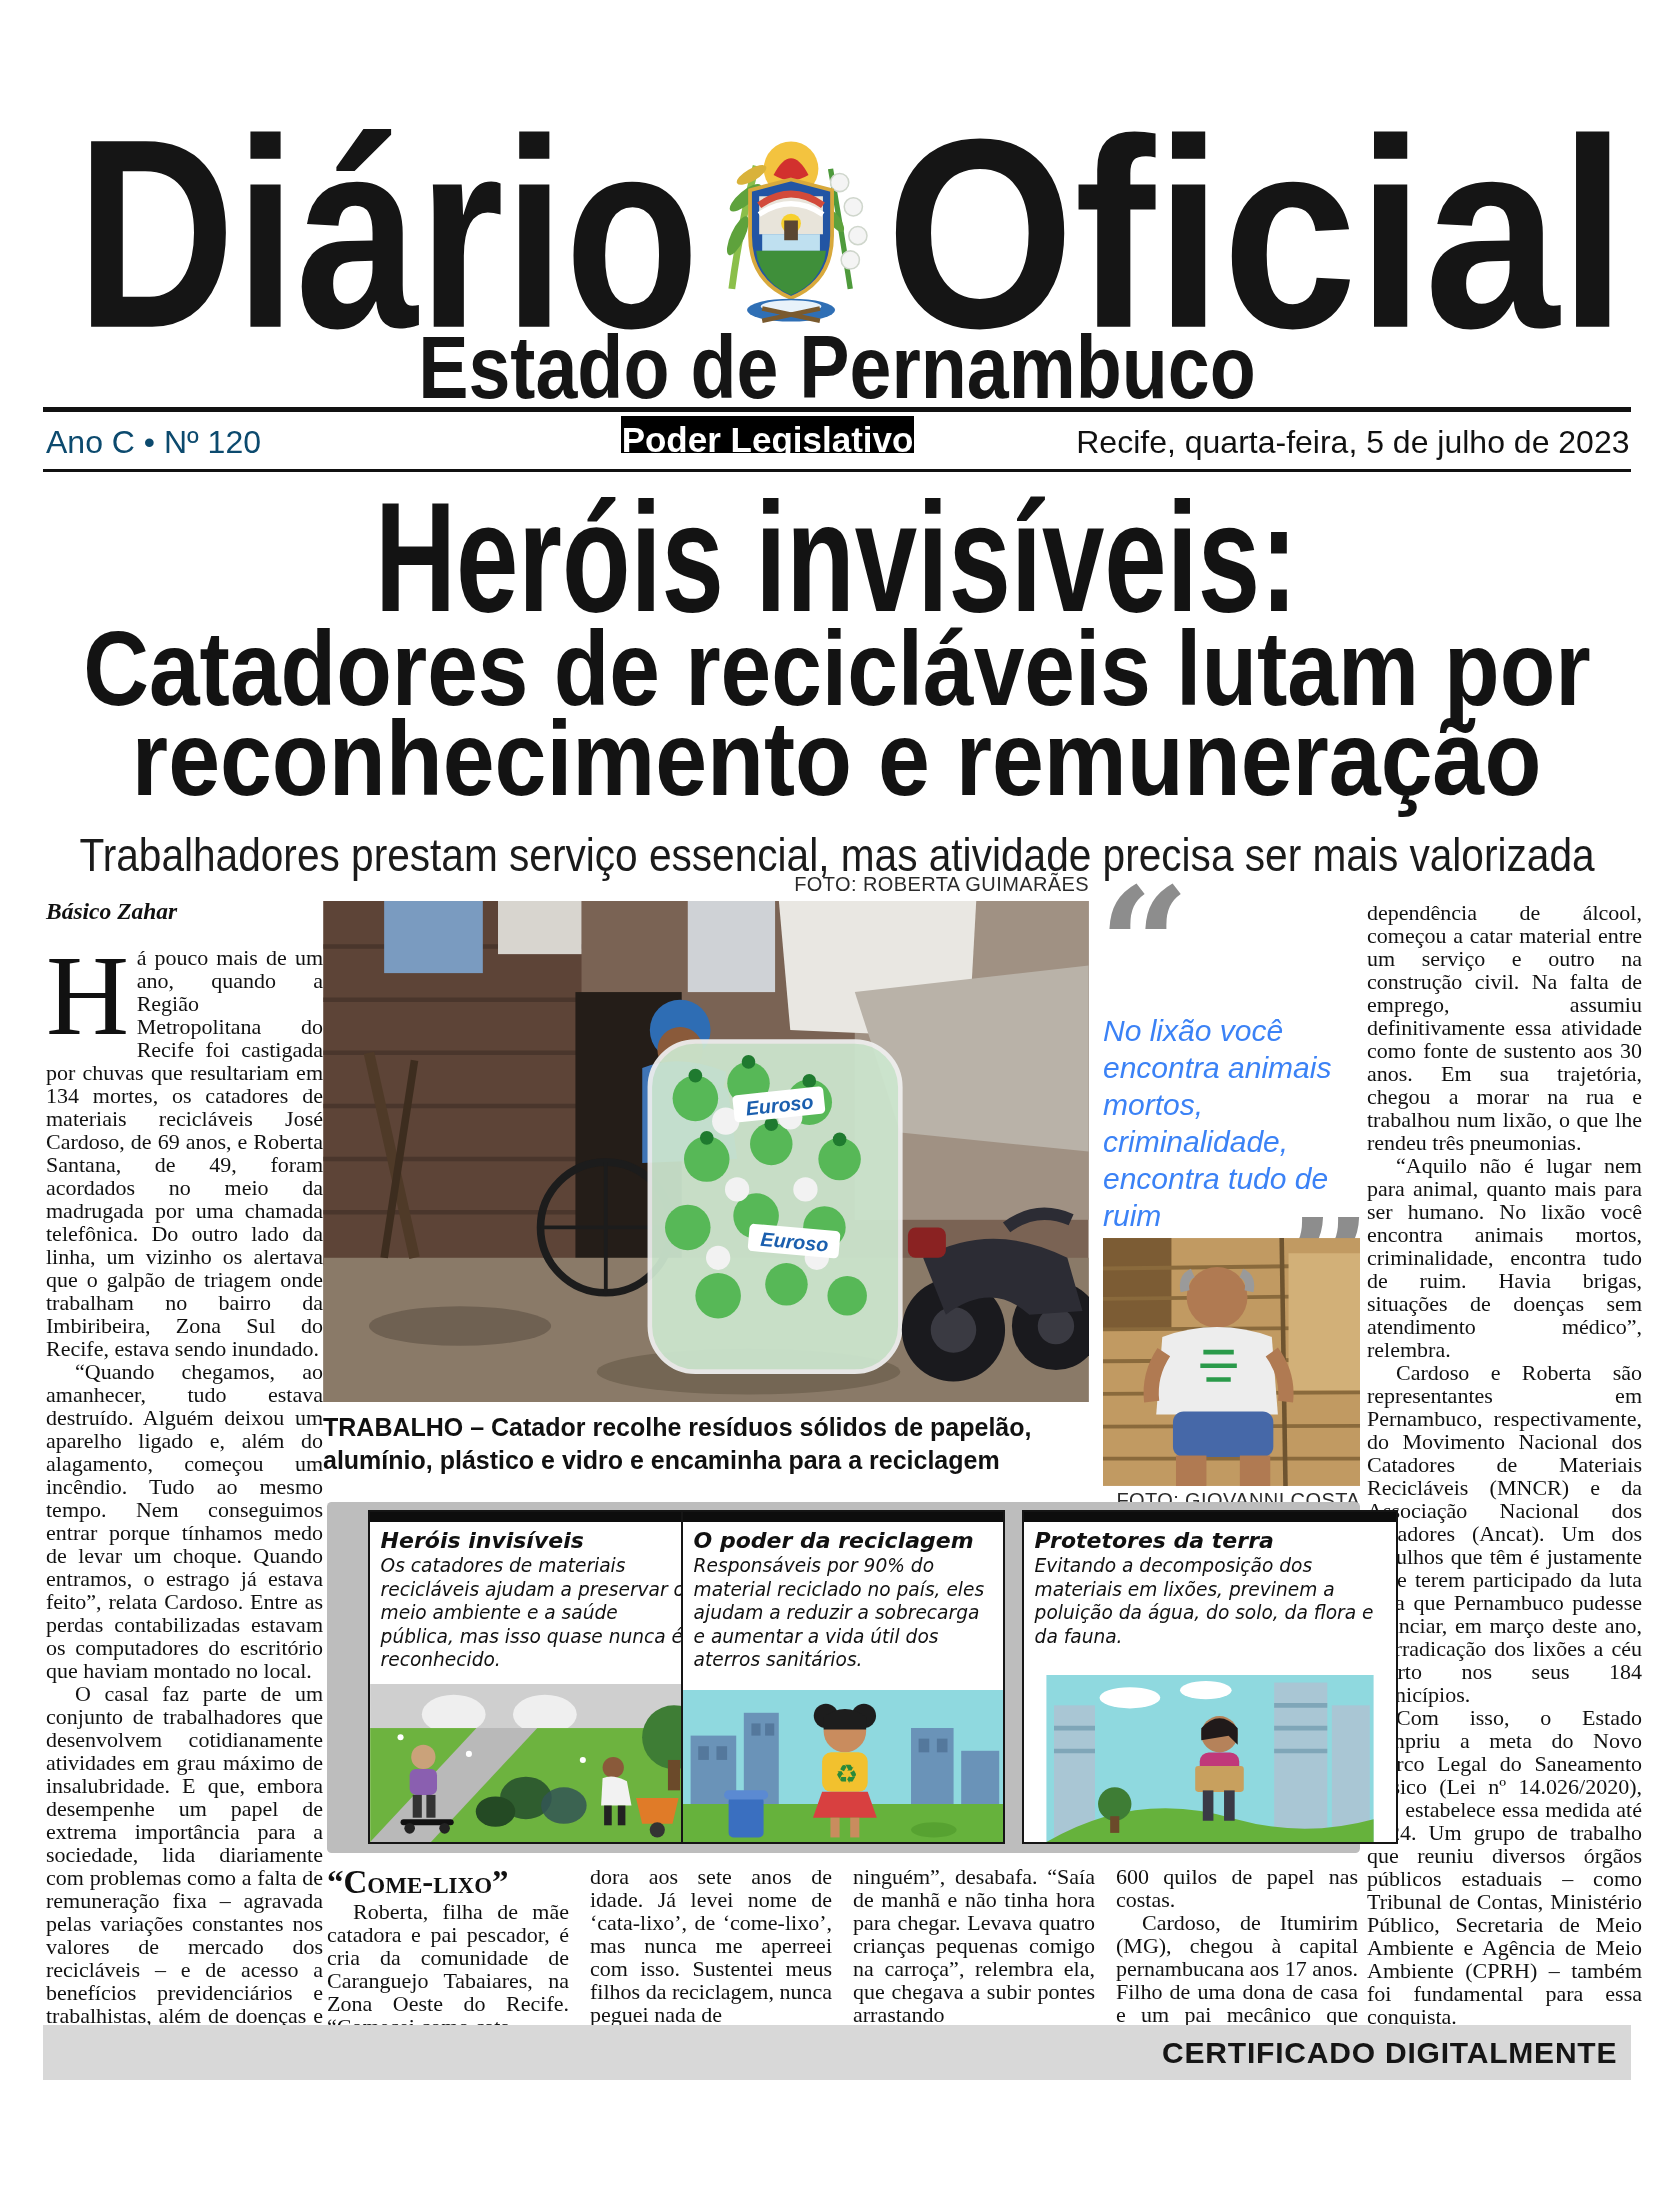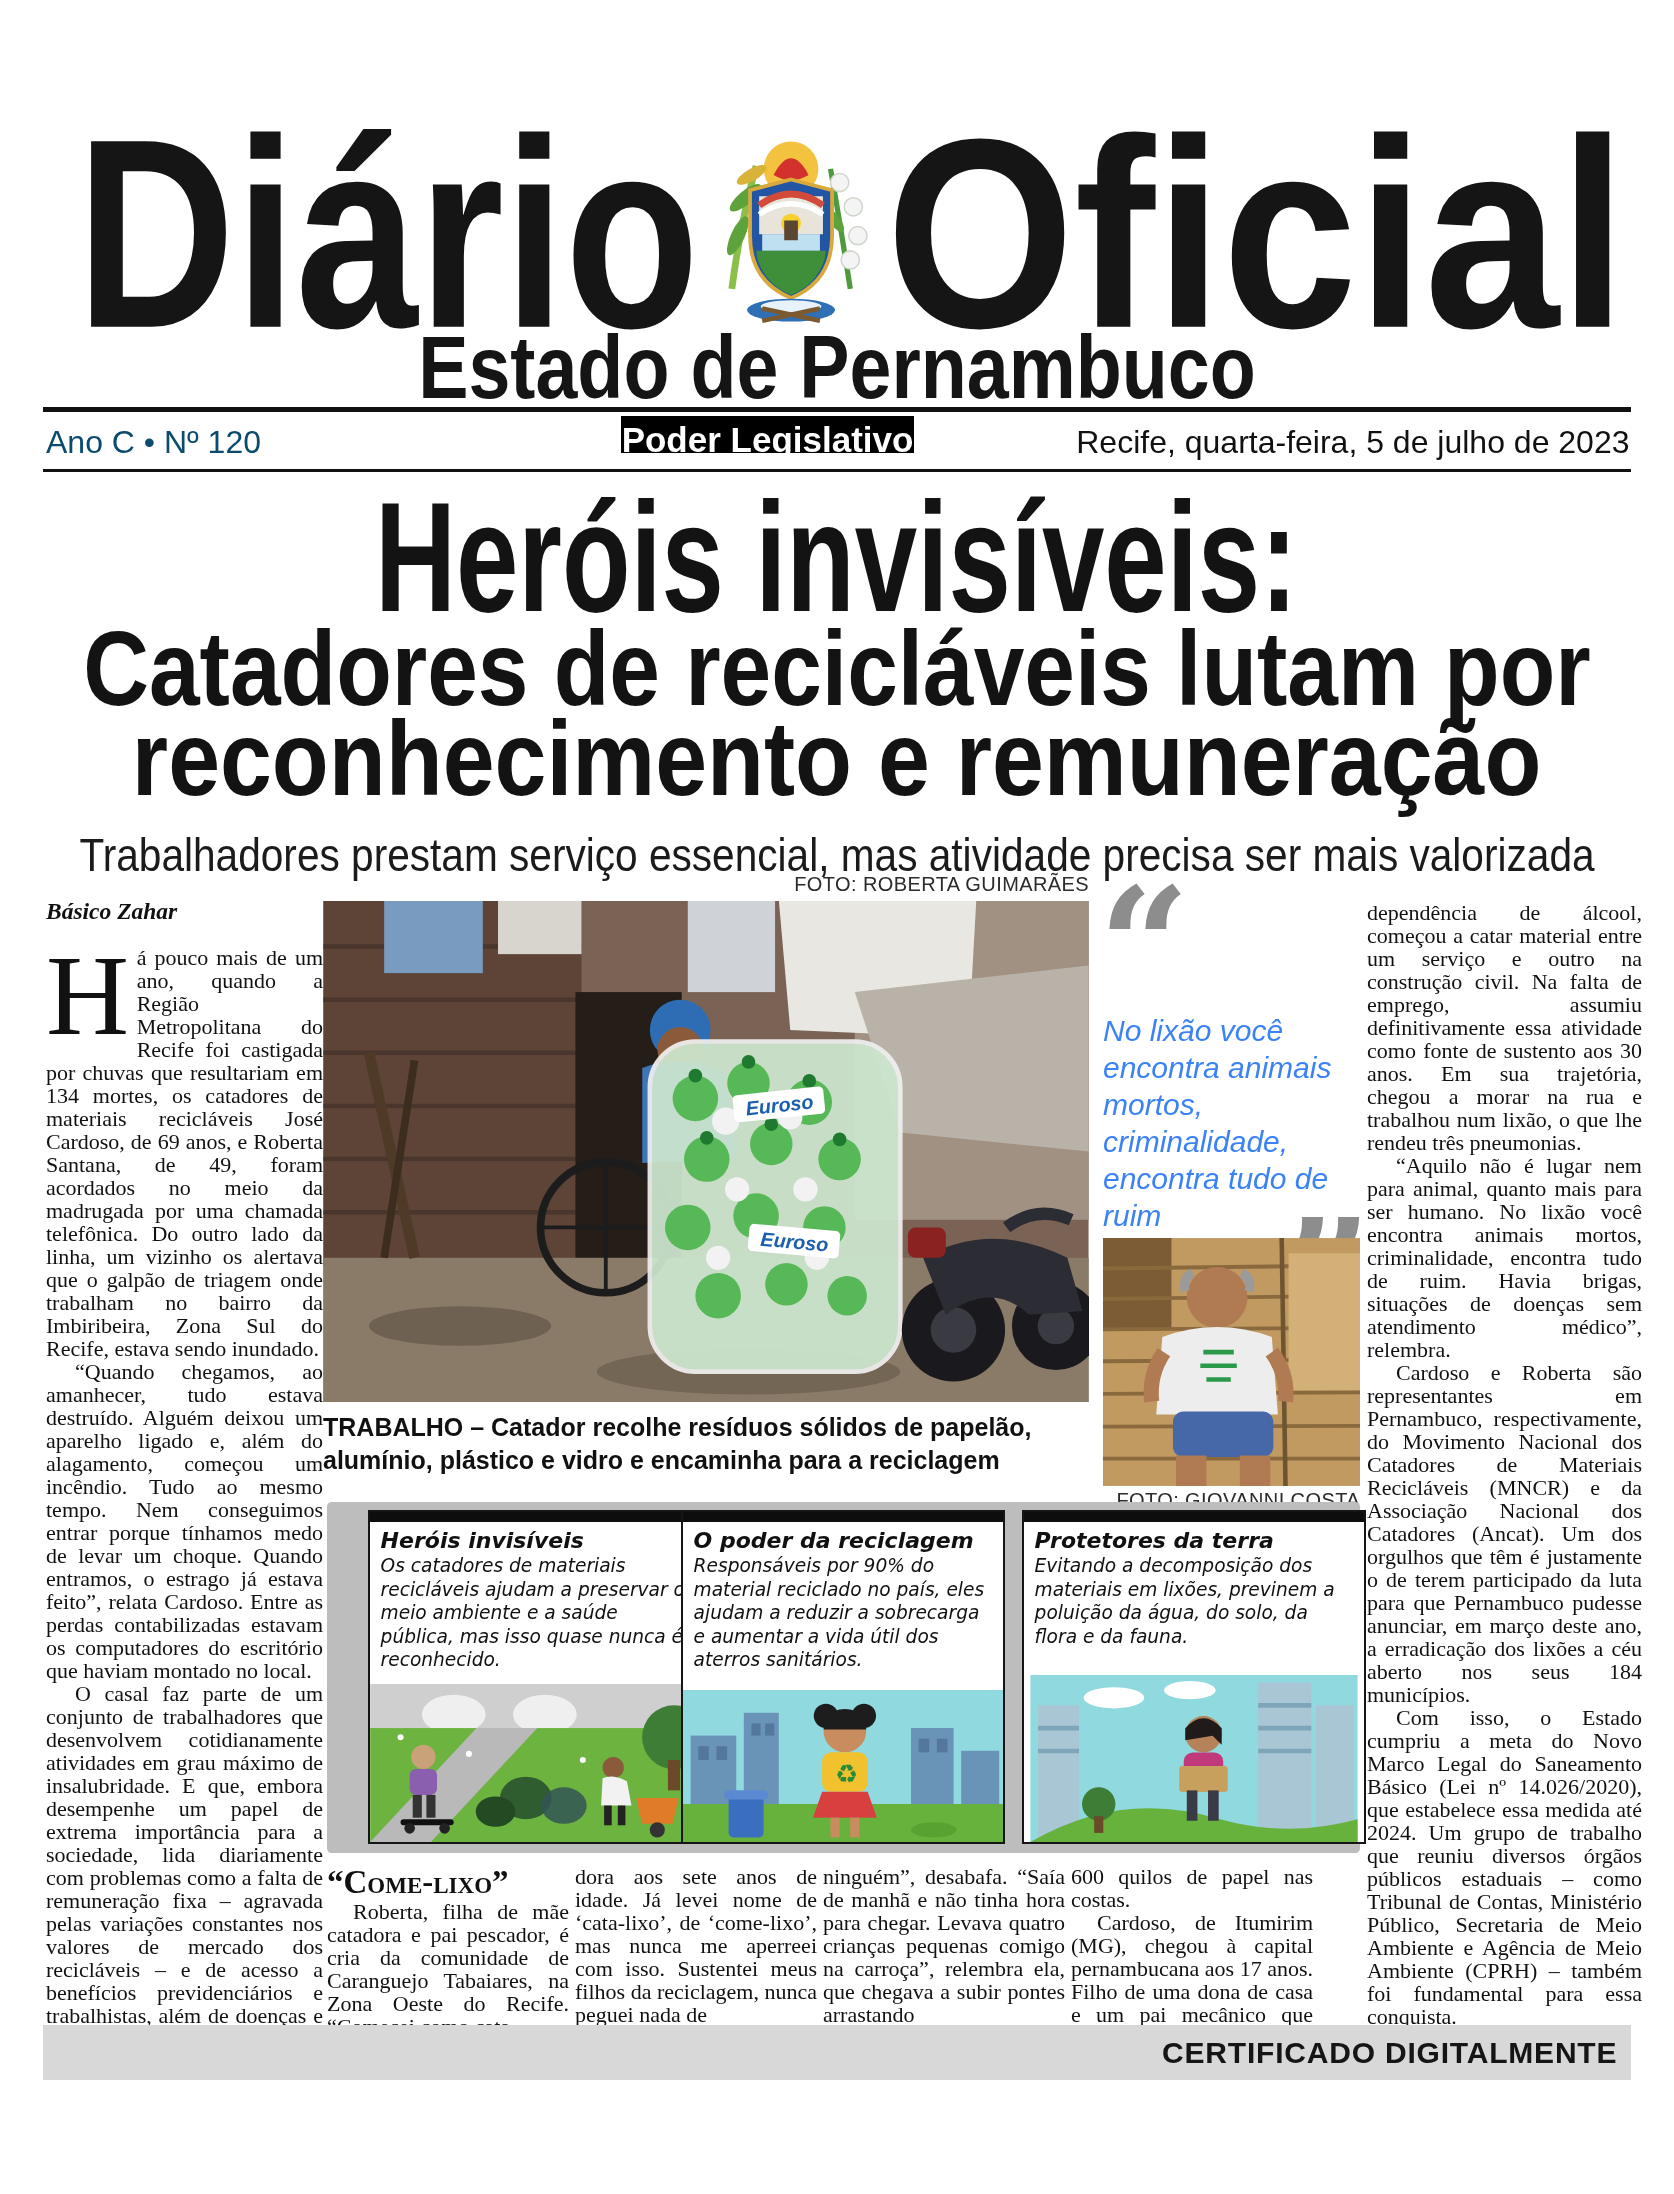--- a/index.html
+++ b/index.html
@@ -33,21 +33,21 @@
   .panel{position:absolute;top:7.6px;height:334px;background:#fff;border:2.3px solid #151515;
          box-sizing:border-box;}
   .panelbar{height:10.6px;background:#0d0d0d;}
   .paneltext{padding:6px 10.6px 4.6px 10.6px;}
   .ptitle{font-family:"DejaVu Sans",sans-serif;font-weight:bold;font-style:italic;
           font-size:22px;line-height:26px;}
   .pbody{font-family:"DejaVu Sans",sans-serif;font-style:italic;font-weight:500;
          font-size:18.6px;line-height:23.5px;}
   .pill{position:absolute;left:0;bottom:0;width:100%;}
   
-  .bcols{display:flex;gap:6px;}
+  .bcols{display:flex;gap:21px;}
   .bcol{width:242px;font-size:22px;line-height:23px;text-align:justify;hyphens:auto;}
   .bcol p{margin:0;}
   .comelixo{font-variant:small-caps;font-weight:bold;font-size:33px;line-height:35px;}
   .indent{text-indent:26px;}
   
   .footerbar{background:#d8d8d8;font-family:"Liberation Sans",sans-serif;font-weight:bold;
              font-size:30px;letter-spacing:0.8px;color:#151515;text-align:right;line-height:55px;
              padding-right:13.7px;box-sizing:border-box;}
 </style>
 </head>
@@ -311,21 +311,21 @@
           <path d="M183,134 L243,134 L255,168 L171,168 Z" fill="#d84040"></path>
           <rect x="194" y="168" width="12" height="26" fill="#c98c5e"></rect>
           <rect x="220" y="168" width="12" height="26" fill="#c98c5e"></rect>
         </g>
         <rect x="60" y="140" width="46" height="54" rx="6" fill="#3a6fc0"></rect>
         <rect x="54" y="132" width="58" height="12" rx="6" fill="#5b8ad2"></rect>
         <ellipse cx="330" cy="184" rx="30" ry="10" fill="#57a231"></ellipse>
       </svg>
     </div>
 
-    <div class="panel" style="left:695px;width:344px;">
+    <div class="panel" style="left:695px;width:376px;">
       <div class="panelbar"></div>
       <div class="paneltext">
         <div class="ptitle">Protetores da terra</div>
         <div class="pbody">Evitando a decomposição dos materiais em lixões, previnem a poluição da água, do solo, da flora e da fauna.</div>
       </div>
       <svg class="pill" width="327" height="167" viewBox="0 0 431 220">
         <rect width="431" height="220" fill="#8fd9df"></rect>
         <g fill="#a9c6d4">
           <rect x="300" y="10" width="70" height="210"></rect>
             <rect x="376" y="40" width="50" height="180"></rect>

